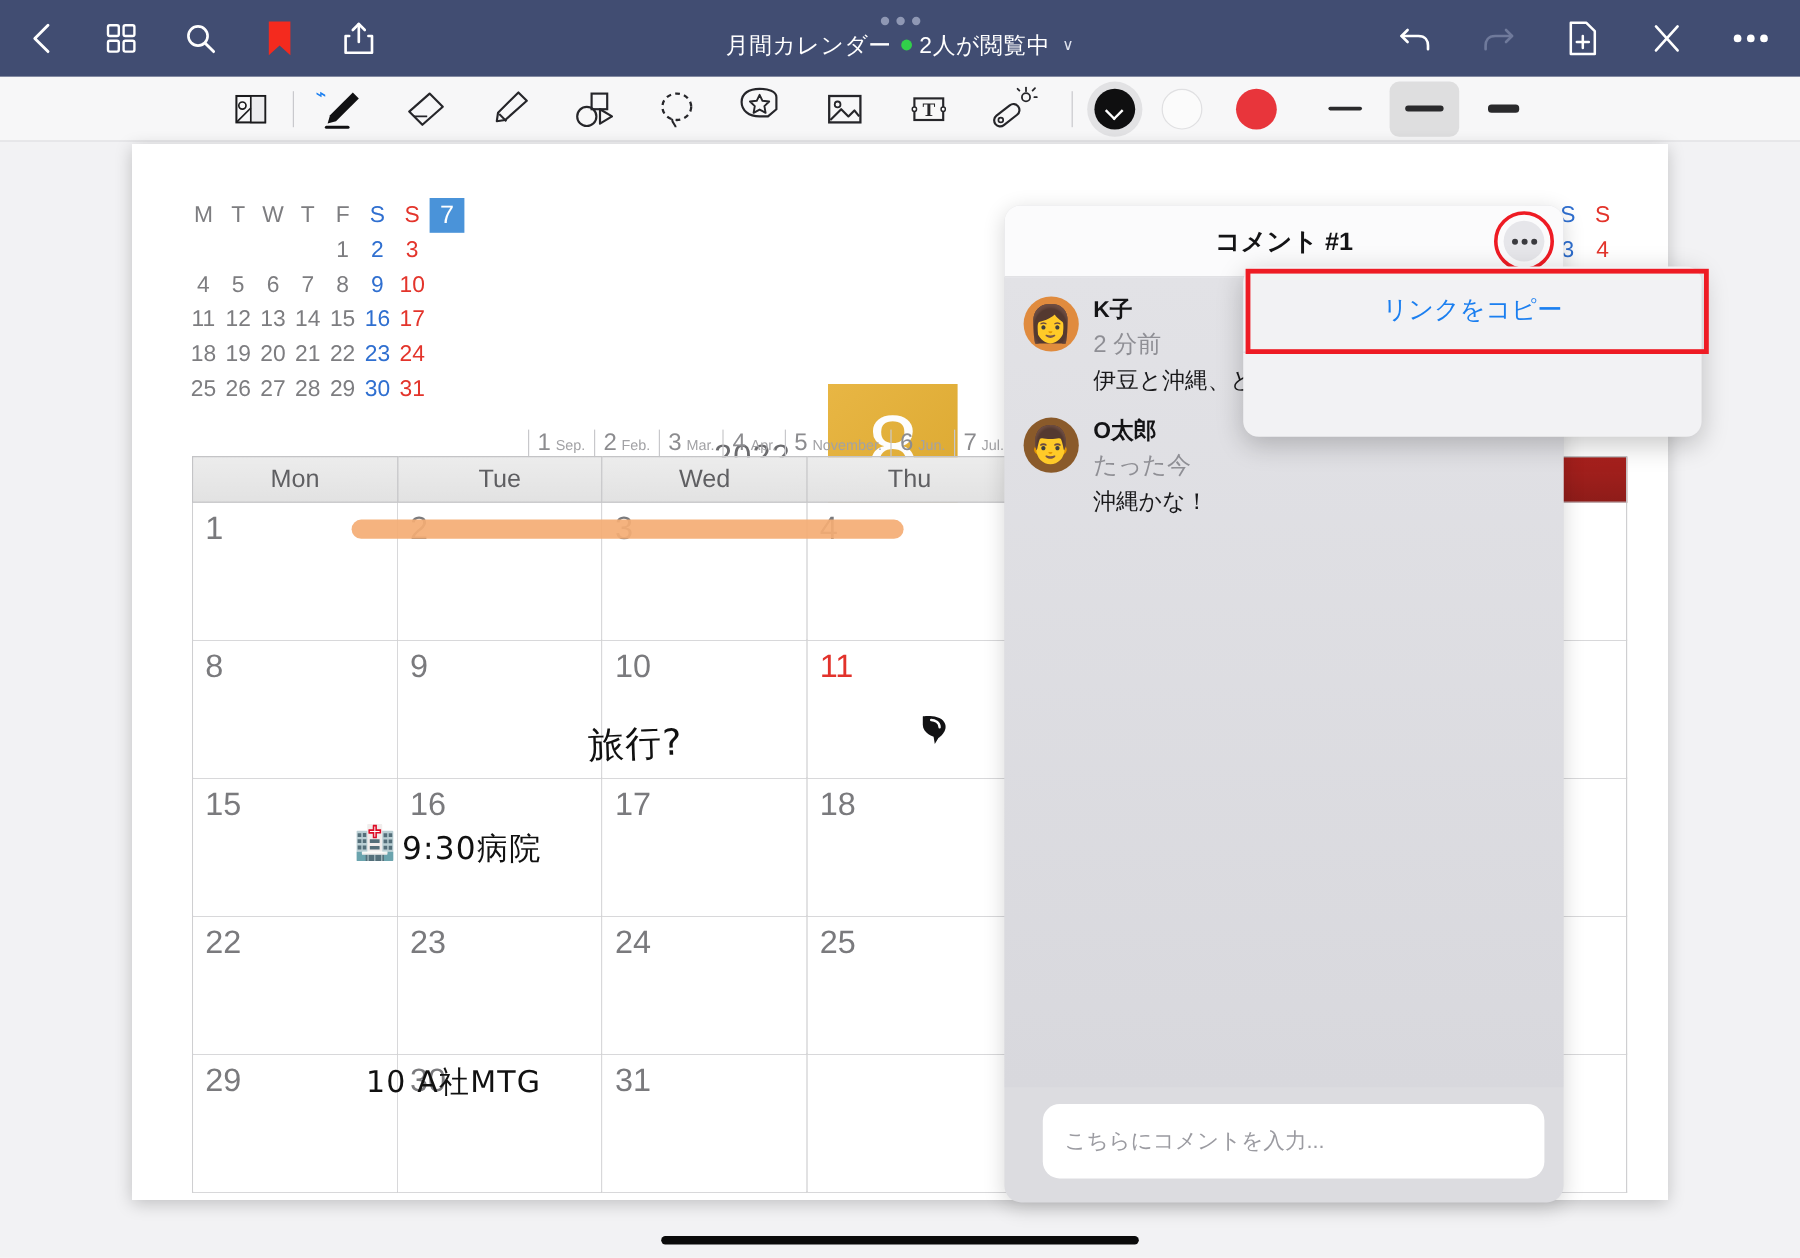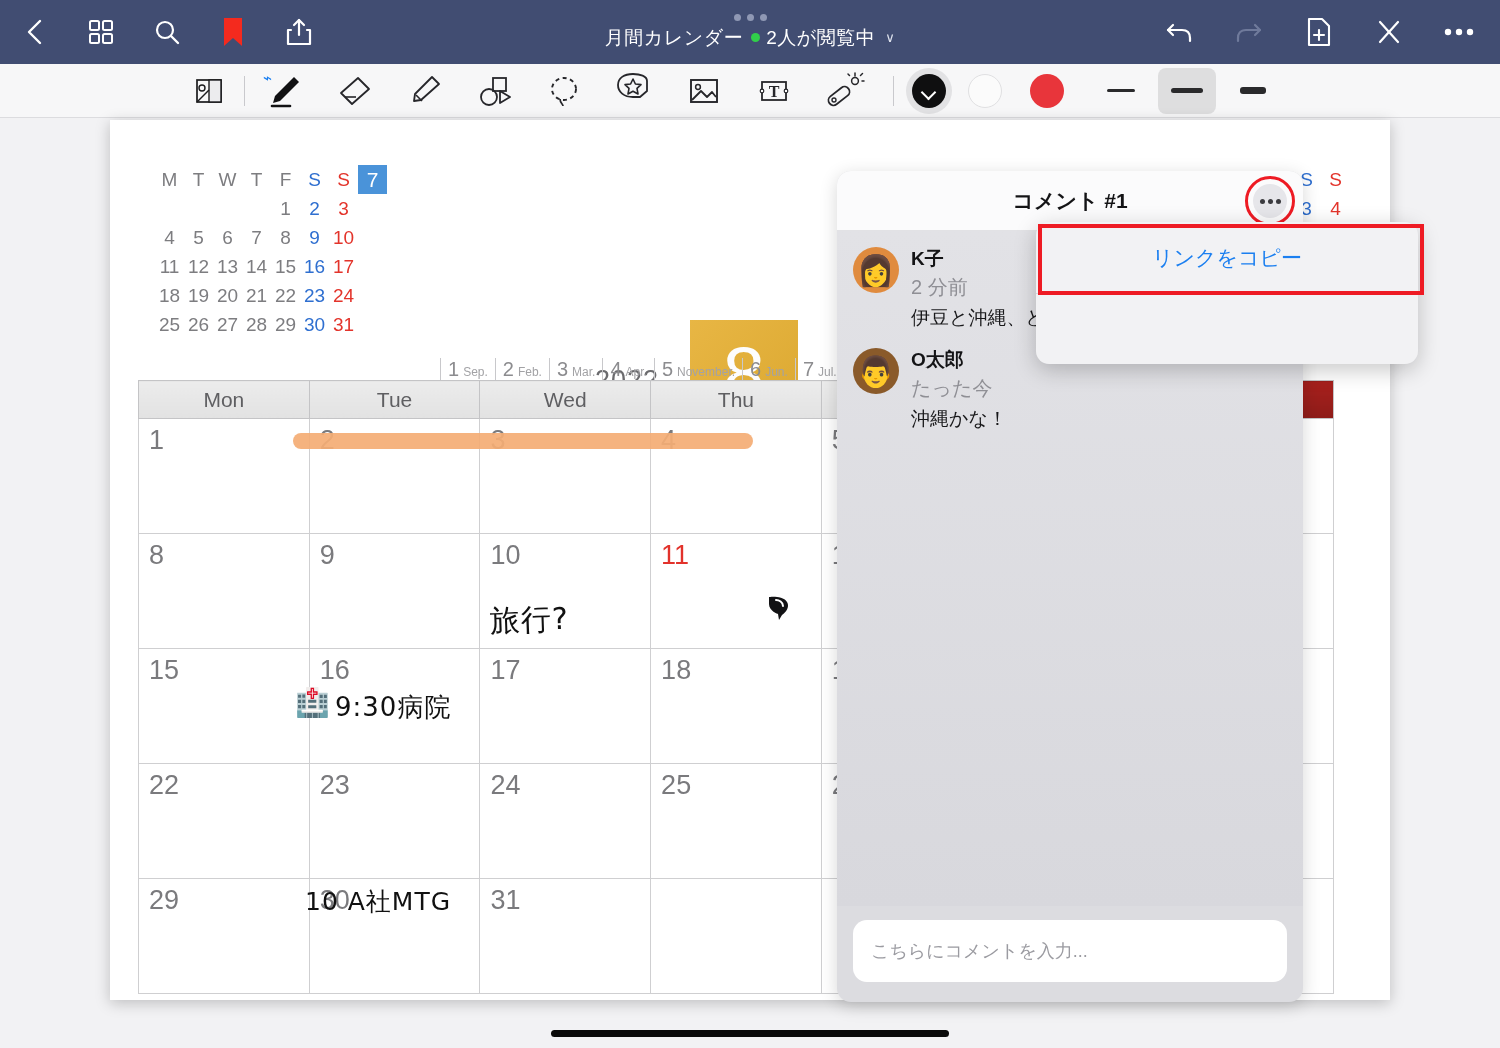--- a/index.html
+++ b/index.html
@@ -100,21 +100,21 @@
   .month-strip {
     position: absolute; left: 330px; top: 238px; display: flex; align-items: baseline;
     font-size: 19px; color: #9a9a9d;
   }
   .ms-item { display: flex; align-items: baseline; padding: 0 3px; border-left: 1px solid #c8c8cb; cursor: pointer; }
   .ms-item .n { font-size: 20px; color: #8c8c8f; padding: 0 4px; }
   .ms-item .a { font-size: 12px; color: #a2a2a5; padding-right: 4px; }
   .ms-item.cur .n, .ms-item.cur .a { color: #dfa427; }
 
   
-  .grid { position: absolute; left: 28px; top: 260px; width: 954px; border-collapse: collapse; }
+  .grid { position: absolute; left: 50px; top: 260px; width: 954px; border-collapse: collapse; }
   .grid table { border-collapse: collapse; width: 1196px; table-layout: fixed; }
   .grid th {
     height: 38px; background: linear-gradient(180deg,#ececec,#e2e2e2);
     border: 1px solid #c4c4c6; font-weight: normal; font-size: 21px; color: #5f5f62;
   }
   .grid th.sunhead { background: linear-gradient(180deg,#a8201d,#8e1c19); color: #fff; }
   .grid td {
     height: 115px; border: 1px solid #cfcfd1; vertical-align: top;
     padding: 6px 0 0 10px; font-size: 27px; color: #7a7a7d; position: relative;
     background: #fff;
@@ -163,21 +163,21 @@
     width: 46px; height: 46px; border-radius: 50%; flex: 0 0 46px;
     display: flex; align-items: center; justify-content: center; font-size: 30px;
     overflow: hidden;
   }
   .avatar.a1 { background: #e08b3e; }
   .avatar.a2 { background: #8a5a2a; }
   .cmt-name { font-size: 19px; color: #141416; font-weight: bold; line-height: 1.3; }
   .cmt-time { font-size: 20px; color: #8f8f95; line-height: 1.5; }
   .cmt-text { font-size: 19px; color: #18181a; margin-top: 3px; line-height: 1.35; }
 
-  .cp-foot { padding: 14px 16px 20px 16px; }
+  .cp-foot { padding: 14px 16px 20px 32px; }
   .cp-input {
     width: 100%; height: 62px; border-radius: 14px; background: #fff; border: none;
     padding: 0 18px; font-size: 18px; color: #1a1a1c;
     font-family: "Liberation Sans", sans-serif;
   }
   .cp-input::placeholder { color: #9b9ba1; }
 
   
   .ctxmenu {
     position: absolute; left: 1036px; top: 222px; width: 382px; height: 142px;

